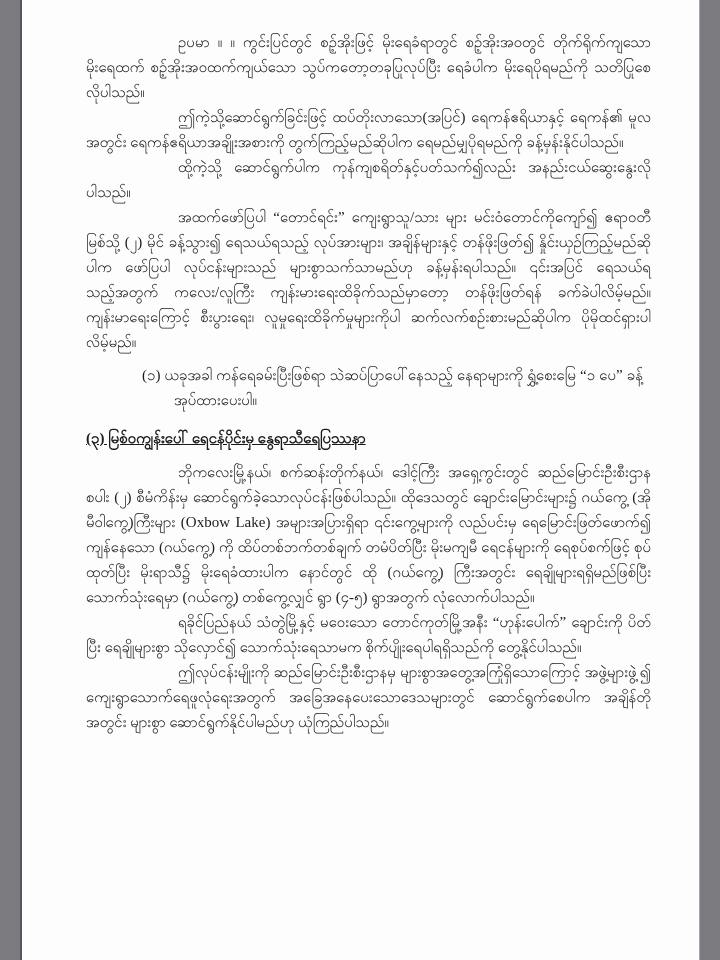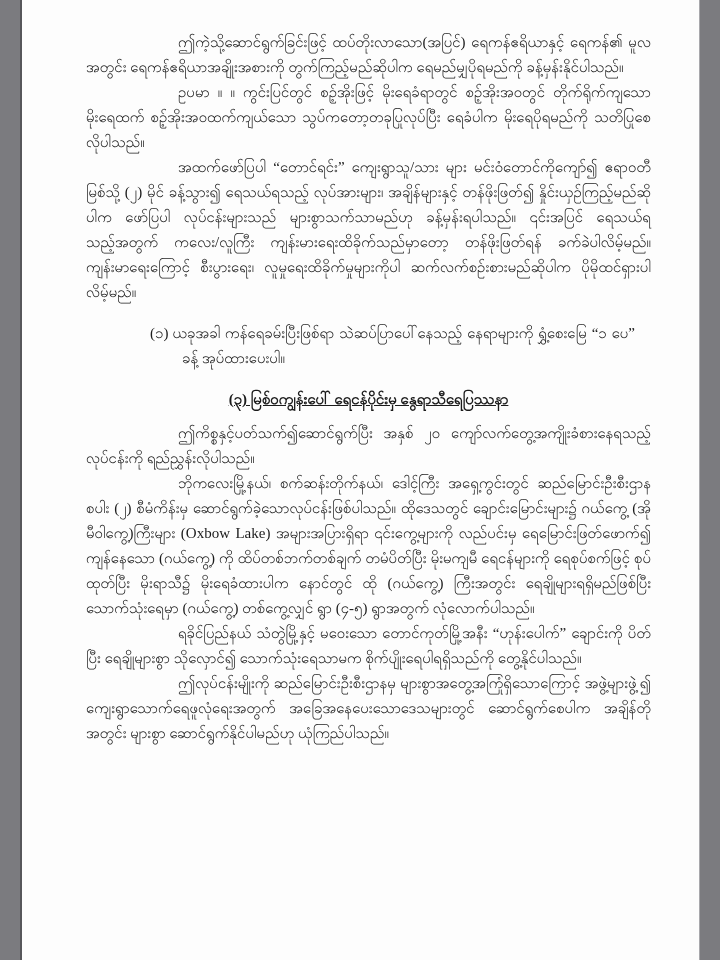--- a/index.html
+++ b/index.html
@@ -31,54 +31,54 @@
     font-size: 15px;
     line-height: 25px;
     text-align: justify;
     overflow: hidden;
   }
   .para {
     margin: 0;
     text-indent: 92px;
   }
   .list-item {
-    margin: 16px;
+    margin: 8px;
     padding-left: 80px;
     text-indent: -32px;
   }
   .list-item .num { margin-right: 4px; }
   .heading {
     margin: 13px 0 9px 0;
     text-indent: 0;
     font-weight: bold;
     text-decoration: underline;
-    text-align: center;
+    text-align: left;
   }
 </style>
 </head>
 <body>
 
 <div class="scan-wrap">
   <div class="paper">
 
+    <p class="para">ဥပမာ ။    ။ ကွင်းပြင်တွင် စဉ့်အိုးဖြင့် မိုးရေခံရာတွင် စဉ့်အိုးအဝတွင် တိုက်ရိုက်ကျသော မိုးရေထက် စဉ့်အိုးအဝထက်ကျယ်သော သွပ်ကတော့တခုပြုလုပ်ပြီး ရေခံပါက မိုးရေပိုရမည်ကို သတိပြုစေလိုပါသည်။</p>
+
     <p class="para">ဤကဲ့သို့ဆောင်ရွက်ခြင်းဖြင့် ထပ်တိုးလာသော(အပြင်) ရေကန်ဧရိယာနှင့် ရေကန်၏ မူလအတွင်း ရေကန်ဧရိယာအချိုးအစားကို တွက်ကြည့်မည်ဆိုပါက ရေမည်မျှပိုရမည်ကို ခန့်မှန်းနိုင်ပါသည်။</p>
 
-    <p class="para">ဥပမာ ။    ။ ကွင်းပြင်တွင် စဉ့်အိုးဖြင့် မိုးရေခံရာတွင် စဉ့်အိုးအဝတွင် တိုက်ရိုက်ကျသော မိုးရေထက် စဉ့်အိုးအဝထက်ကျယ်သော သွပ်ကတော့တခုပြုလုပ်ပြီး ရေခံပါက မိုးရေပိုရမည်ကို သတိပြုစေလိုပါသည်။</p>
-
+    <p class="para">ထို့ကဲ့သို့ ဆောင်ရွက်ပါက ကုန်ကျစရိတ်နှင့်ပတ်သက်၍လည်း အနည်းငယ်ဆွေးနွေးလိုပါသည်။</p>
 
     <p class="para">အထက်ဖော်ပြပါ “တောင်ရင်း” ကျေးရွာသူ/သား များ မင်းဝံတောင်ကိုကျော်၍ ဧရာဝတီမြစ်သို့ (၂) မိုင် ခန့်သွား၍ ရေသယ်ရသည့် လုပ်အားများ၊ အချိန်များနှင့် တန်ဖိုးဖြတ်၍ နှိုင်းယှဉ်ကြည့်မည်ဆိုပါက ဖော်ပြပါ လုပ်ငန်းများသည် များစွာသက်သာမည်ဟု ခန့်မှန်းရပါသည်။ ၎င်းအပြင် ရေသယ်ရသည့်အတွက် ကလေး/လူကြီး ကျန်းမားရေးထိခိုက်သည်မှာတော့ တန်ဖိုးဖြတ်ရန် ခက်ခဲပါလိမ့်မည်။ ကျန်းမာရေးကြောင့် စီးပွားရေး၊ လူမှုရေးထိခိုက်မှုများကိုပါ ဆက်လက်စဉ်းစားမည်ဆိုပါက ပိုမိုထင်ရှားပါလိမ့်မည်။</p>
 
     <p class="list-item"><span class="num">(၁)</span><span>ယခုအခါ ကန်ရေခမ်းပြီးဖြစ်ရာ သဲဆပ်ပြာပေါ်နေသည့် နေရာများကို ရွှံ့စေးမြေ “၁ ပေ” ခန့် အုပ်ထားပေးပါ။</span></p>
 
 
 
 
     <p class="heading">(၃) မြစ်ဝကျွန်းပေါ် ရေငန်ပိုင်းမှ နွေရာသီရေပြဿနာ</p>
 
-    <p class="para">ဤကိစ္စနှင့်ပတ်သက်၍ဆောင်ရွက်ပြီး အနှစ် ၂၀ ကျော်လက်တွေ့အကျိုးခံစားနေရသည့် လုပ်ငန်းကို ရည်ညွှန်းလိုပါသည်။</p>
 
     <p class="para">ဘိုကလေးမြို့နယ်၊ စက်ဆန်းတိုက်နယ်၊ ဒေါင့်ကြီး အရှေ့ကွင်းတွင် ဆည်မြောင်းဦးစီးဌာန စပါး (၂) စီမံကိန်းမှ ဆောင်ရွက်ခဲ့သောလုပ်ငန်းဖြစ်ပါသည်။ ထိုဒေသတွင် ချောင်းမြောင်းများ၌ ဂယ်ကွေ့ (အိုမီဝါကွေ့)ကြီးများ (Oxbow Lake) အများအပြားရှိရာ ၎င်းကွေ့များကို လည်ပင်းမှ ရေမြောင်းဖြတ်ဖောက်၍ ကျန်နေသော (ဂယ်ကွေ့) ကို ထိပ်တစ်ဘက်တစ်ချက် တမံပိတ်ပြီး မိုးမကျမီ ရေငန်များကို ရေစုပ်စက်ဖြင့် စုပ်ထုတ်ပြီး မိုးရာသီ၌ မိုးရေခံထားပါက နောင်တွင် ထို (ဂယ်ကွေ့) ကြီးအတွင်း ရေချိုများရရှိမည်ဖြစ်ပြီး သောက်သုံးရေမှာ (ဂယ်ကွေ့) တစ်ကွေ့လျှင် ရွာ (၄-၅) ရွာအတွက် လုံလောက်ပါသည်။</p>
 
     <p class="para">ရခိုင်ပြည်နယ် သံတွဲမြို့နှင့် မဝေးသော တောင်ကုတ်မြို့အနီး “ဟုန်းပေါက်” ချောင်းကို ပိတ်ပြီး ရေချိုများစွာ သိုလှောင်၍ သောက်သုံးရေသာမက စိုက်ပျိုးရေပါရရှိသည်ကို တွေ့နိုင်ပါသည်။</p>
 
 
     <p class="para">ဤလုပ်ငန်းမျိုးကို ဆည်မြောင်းဦးစီးဌာနမှ များစွာအတွေ့အကြုံရှိသောကြောင့် အဖွဲ့များဖွဲ့၍ ကျေးရွာသောက်ရေဖူလုံရေးအတွက် အခြေအနေပေးသောဒေသများတွင် ဆောင်ရွက်စေပါက အချိန်တိုအတွင်း များစွာ ဆောင်ရွက်နိုင်ပါမည်ဟု ယုံကြည်ပါသည်။</p>
 
   </div>
 </div>

